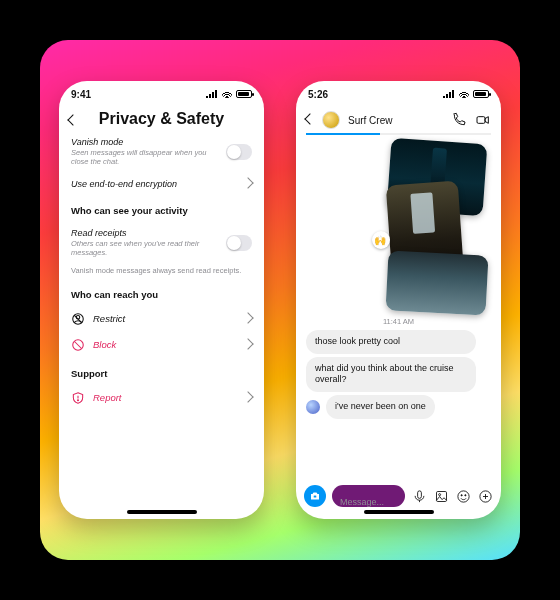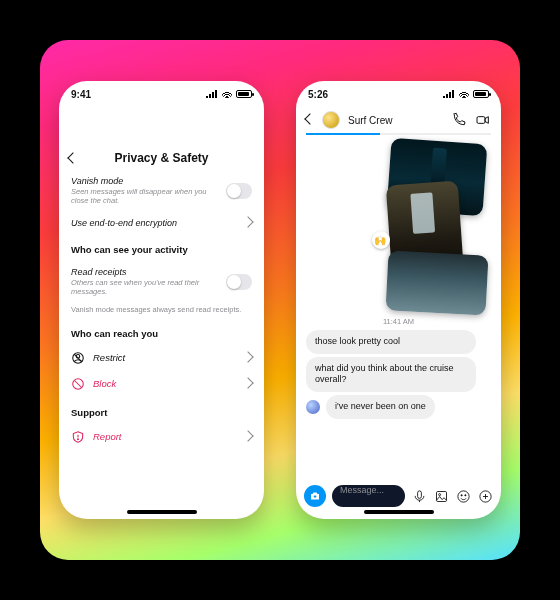--- a/index.html
+++ b/index.html
@@ -51,21 +51,21 @@
   .wifi { width:10px; height:8px; border-radius:50%;
     background: radial-gradient(circle at 50% 100%, #000 0 2px, transparent 2px 3px, #000 3px 4px, transparent 4px 5px, #000 5px 6px, transparent 6px);}
   .batt { width:16px; height:8px; border:1px solid #000; border-radius:2px; position:relative;}
   .batt::after { content:""; position:absolute; right:-3px; top:2px; width:2px; height:3px; background:#000; border-radius:1px;}
   .batt::before { content:""; position:absolute; left:1px; top:1px; bottom:1px; width:11px; background:#000; border-radius:1px;}
 
   
   .nav {
     display:flex; align-items:center; justify-content:center;
     height:24px; position:relative;
-    font-weight:700; font-size:12px;margin-top:39px;
+    font-weight:700; font-size:16px;
   }
   .nav .back { position:absolute; left:10px; }
   .chev { width:8px;height:8px;border-left:1.6px solid #111;border-bottom:1.6px solid #111; transform:rotate(45deg); display:inline-block;}
   .chev.r { transform:rotate(-135deg); border-color:#888;}
   .settings { flex:1; overflow:hidden; padding:0 12px; }
   .sec-h { font-weight:700; font-size:9.5px; margin-top:10px; margin-bottom:6px; }
   .row {
     display:flex; align-items:center; justify-content:space-between;
     padding:6px 0; gap:8px;font-style:italic;
   }
@@ -114,21 +114,21 @@
   .timestamp{text-align:center;color:#8e8e93;font-size:7.5px;margin:6px 0 4px;}
   .sender{color:#8e8e93;font-size:7.5px;margin:2px 0 2px 2px;}
   .bubble{background:#efefef;border-radius:12px;padding:6px 9px;font-size:9px;max-width:170px;margin-bottom:3px;line-height:1.3;}
   .in-row{display:flex;align-items:center;gap:6px;margin-top:3px;}
   .mini-av{width:14px;height:14px;border-radius:50%;background:radial-gradient(circle at 35% 35%,#b8d4ff,#4a62c8);flex:none;}
   .composer{
     display:flex;align-items:center;gap:6px;padding:6px 8px 12px;
   }
   .cam{width:22px;height:22px;border-radius:50%;background:#0095f6;display:flex;align-items:center;justify-content:center;flex:none;}
   .cam svg{width:12px;height:12px;fill:#fff;}
-  .msg-input{flex:1;background:#0f172a;border-radius:14px;height:22px;display:flex;align-items:flex-start;padding:0 8px;color:#8e8e93;font-size:9px;}
+  .msg-input{flex:1;background:#701a75;border-radius:14px;height:22px;display:flex;align-items:flex-end;padding:0 8px;color:#8e8e93;font-size:9px;}
   .comp-ico{width:16px;height:16px;display:flex;align-items:center;justify-content:center;}
   .comp-ico svg{width:15px;height:15px;stroke:#111;fill:none;stroke-width:1.4;}
 </style>
 </head>
 <body>
 
 <div class="stage">
 
   <div class="phone">
     <div class="statusbar">

